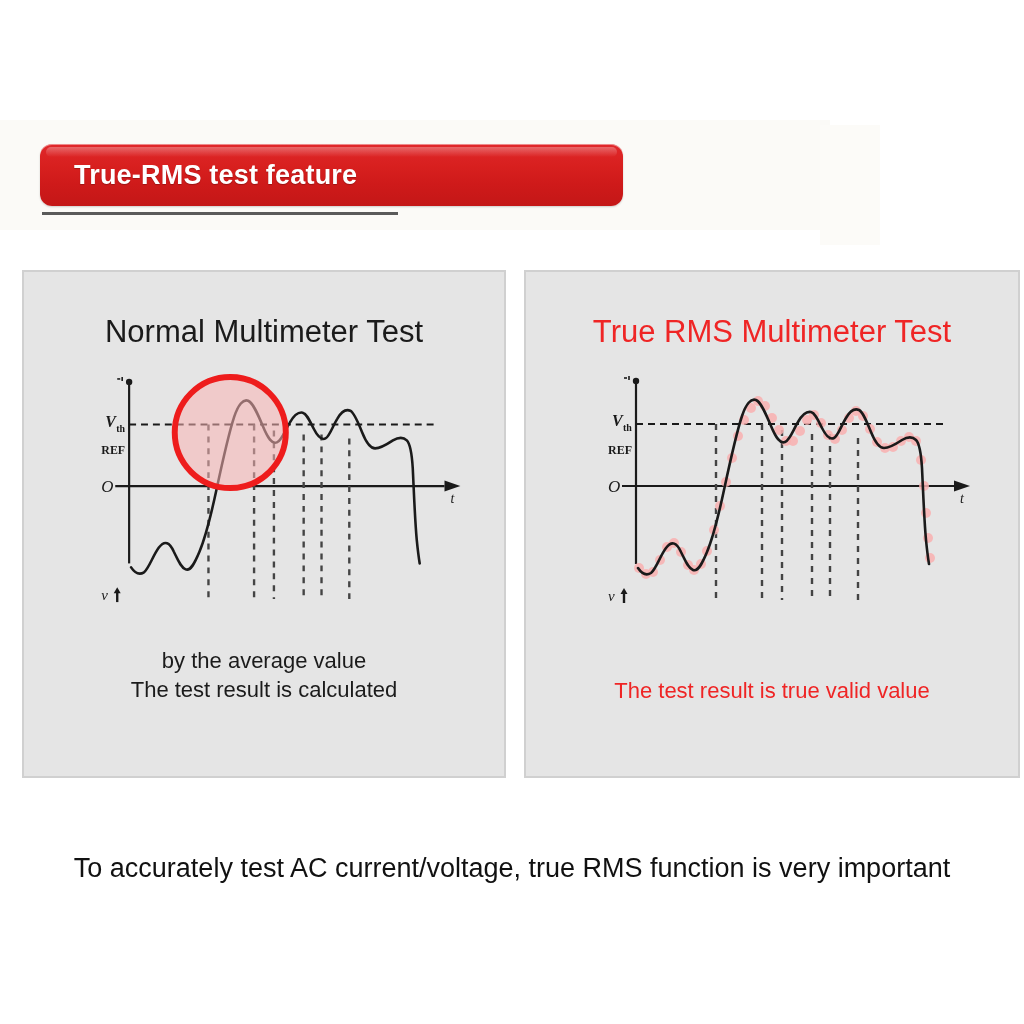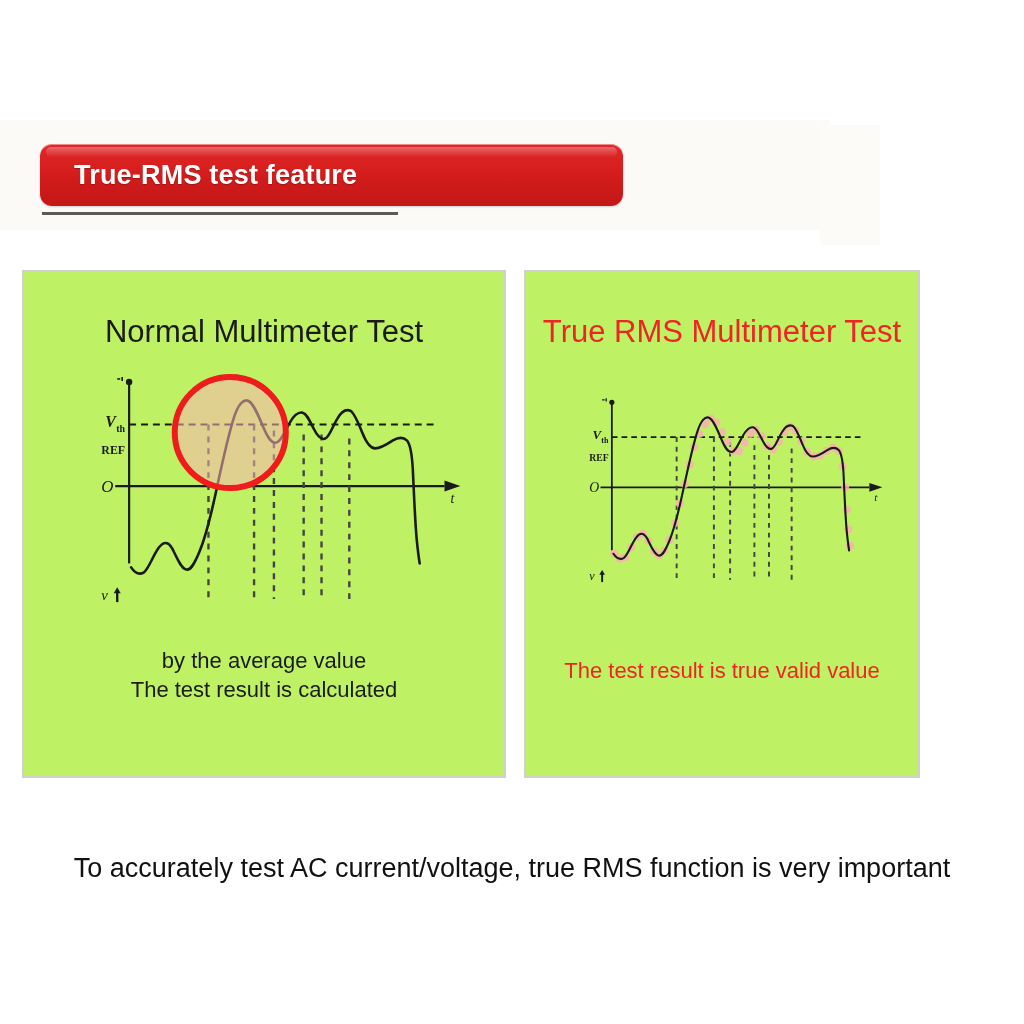--- a/index.html
+++ b/index.html
@@ -35,41 +35,41 @@
   .banner-title{
     position:absolute;left:34px;top:0;height:62px;
     display:flex;align-items:center;
     color:#ffffff;font-size:27px;font-weight:bold;letter-spacing:.2px;
     text-shadow:0 1px 1px rgba(0,0,0,.25);
     white-space:nowrap;
   }
   .banner-rule{position:absolute;left:42px;top:212px;width:356px;height:3px;background:#5a5a5a;}
 
   
-  .panel{position:absolute;background:#bef264;border:2px solid #d0d0d0;box-sizing:border-box;}
+  .panel{position:absolute;background:#e5e5e5;border:2px solid #d0d0d0;box-sizing:border-box;}
   .panel-left{left:22px;top:270px;width:484px;height:508px;}
-  .panel-right{left:524px;top:270px;width:396px;height:508px;}
+  .panel-right{left:524px;top:270px;width:496px;height:508px;}
 
   .chart-title{
     position:absolute;left:0;right:0;top:42px;text-align:center;
     font-size:31px;font-weight:400;white-space:nowrap;
   }
   .chart-title.dark{color:#1b1b1b;}
   .chart-title.red{color:#ef2525;}
 
   .svg-holder{position:absolute;left:0;top:96px;width:100%;height:250px;}
   .svg-holder svg{display:block;width:100%;height:100%;}
 
   .caption{
     position:absolute;left:0;right:0;
     text-align:center;
     font-size:22px;line-height:29px;
   }
   .caption.dark{color:#1b1b1b;top:374px;}
-  .caption.red{color:#ef2525;top:384px;}
+  .caption.red{color:#ef2525;top:404px;}
 
   .footer-note{
     position:absolute;left:0;right:0;top:822px;
     text-align:center;
     font-size:27px;color:#111111;
     white-space:nowrap;
     margin-top:31px;
   }
 </style>
 </head>

